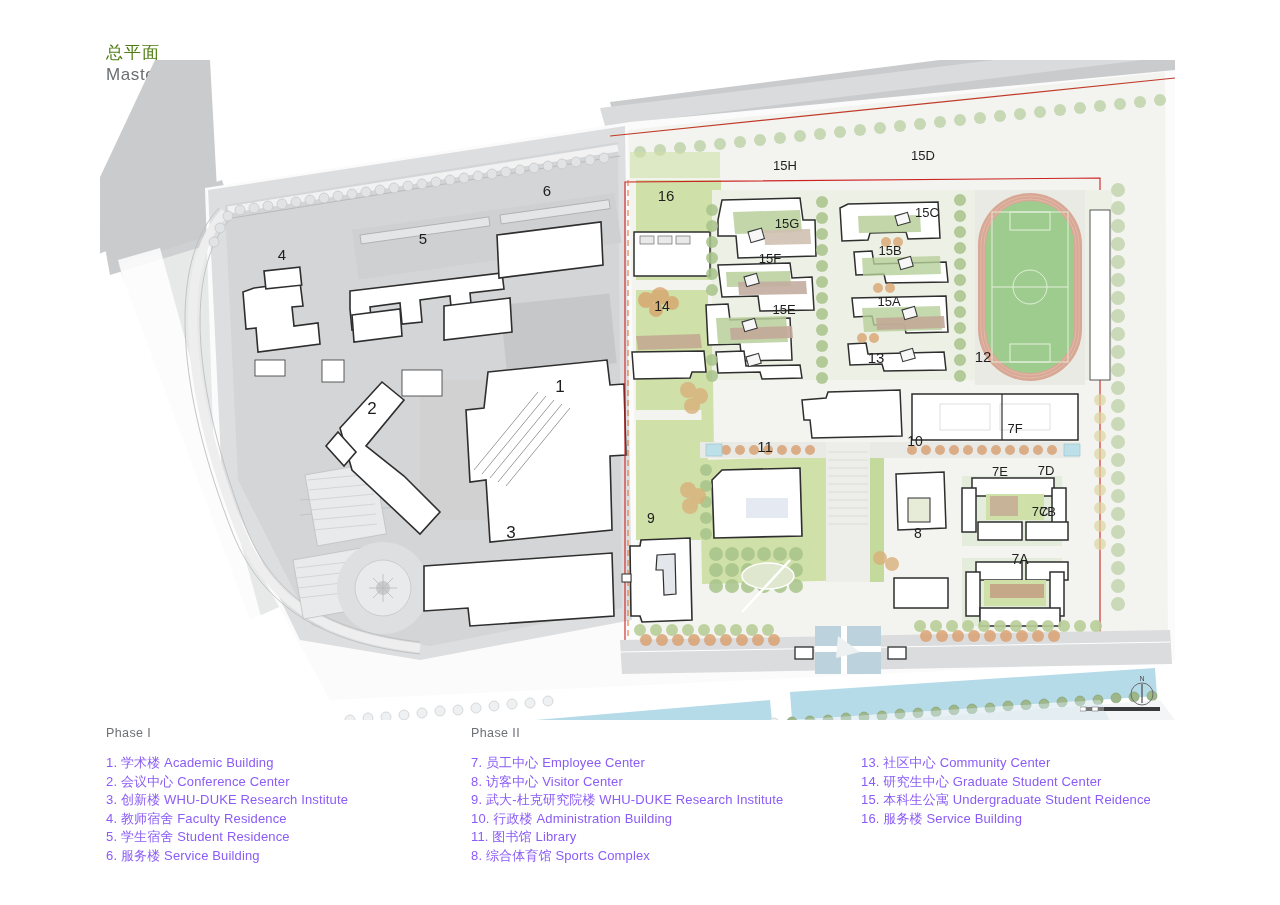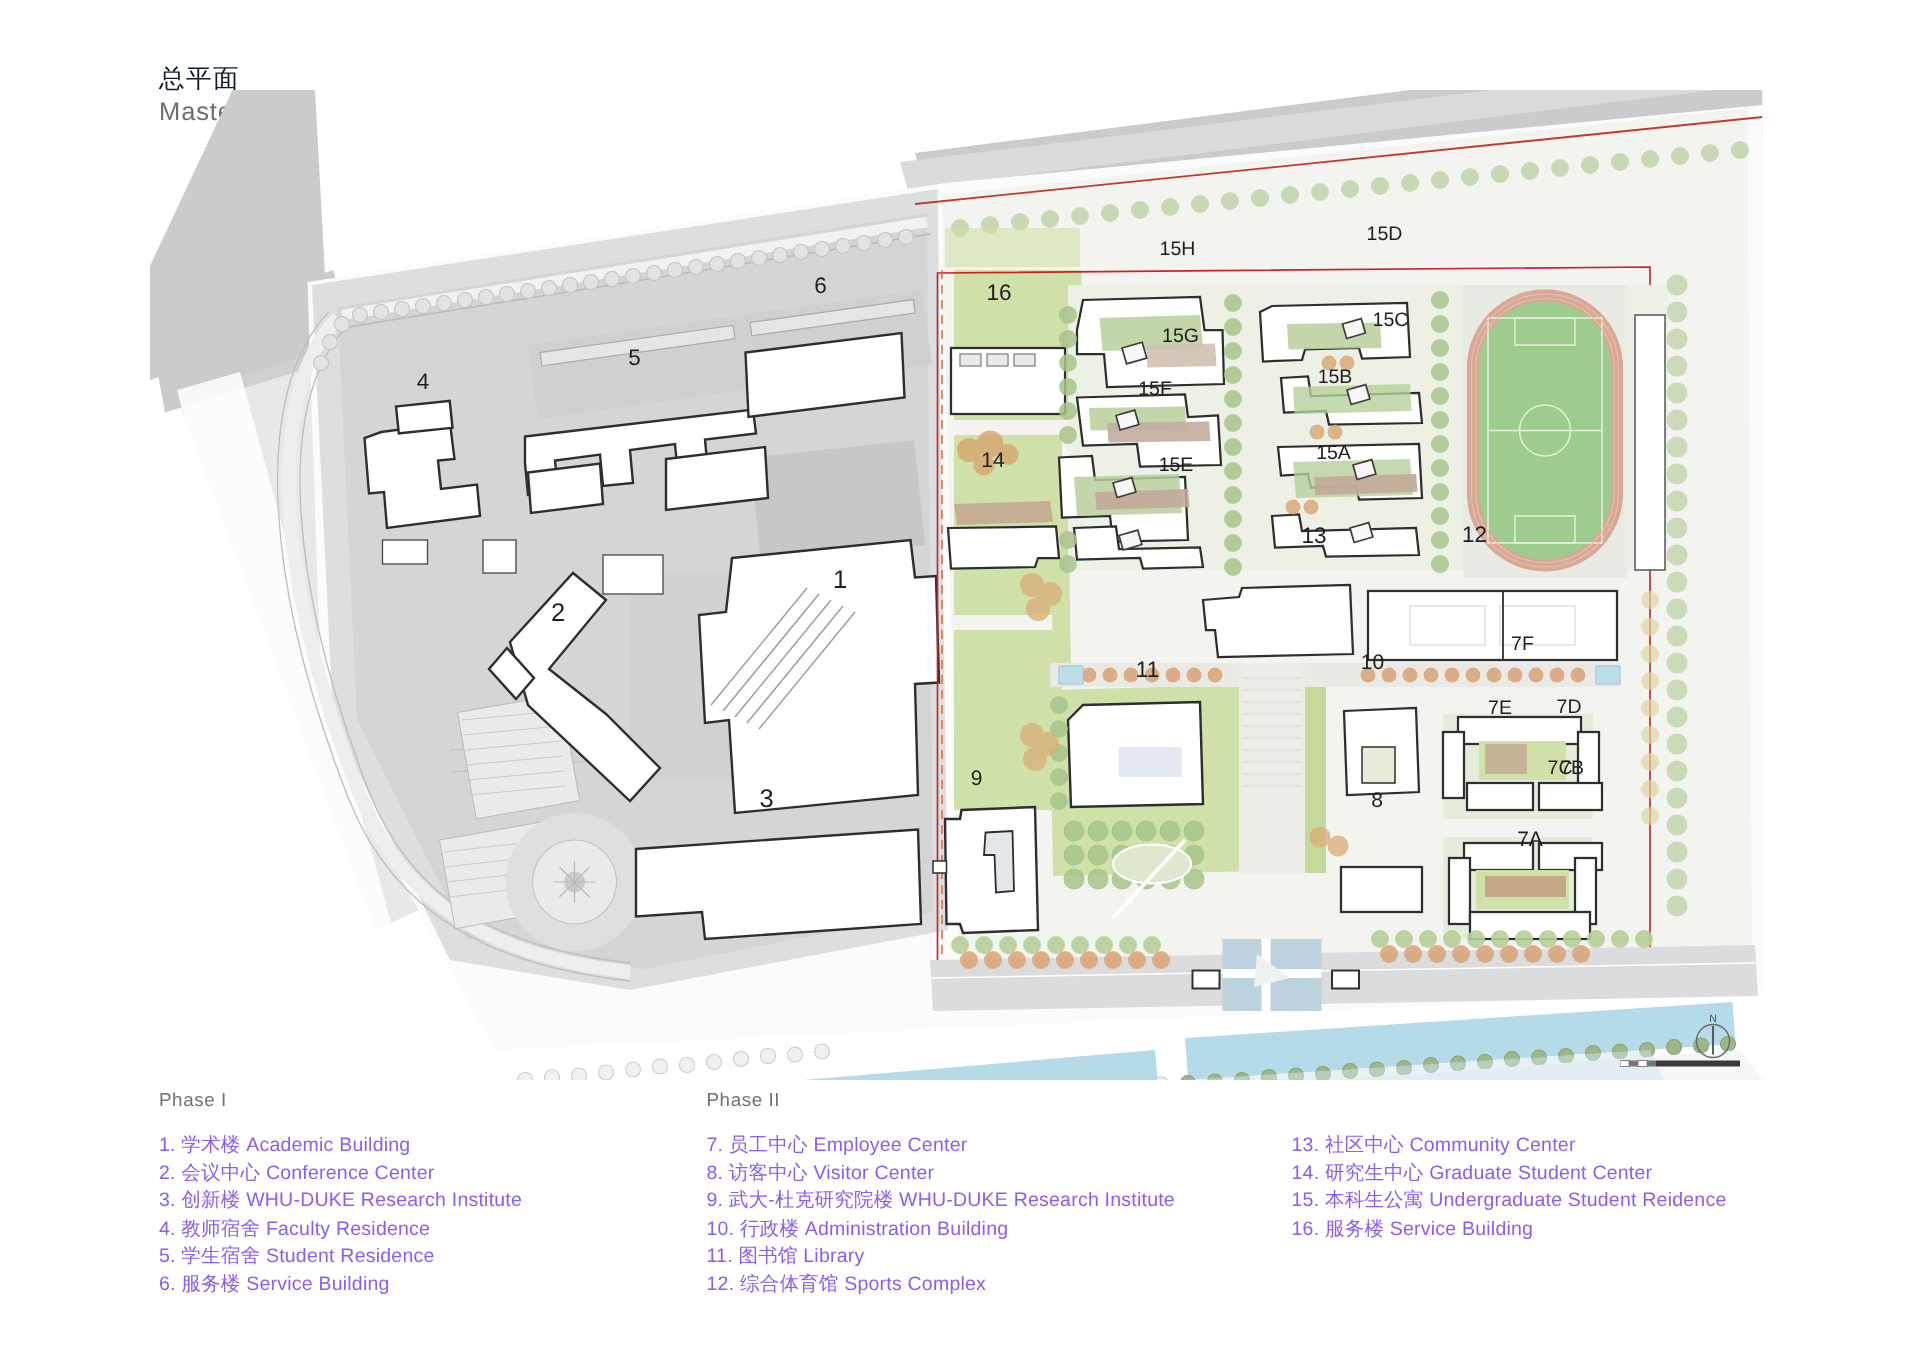--- a/index.html
+++ b/index.html
@@ -8,21 +8,21 @@
     width: 1280px; height: 905px;
     background: #ffffff;
     font-family: "Liberation Sans", "DejaVu Sans", sans-serif;
     overflow: hidden;
   }
 
   #page { position: relative; width: 1280px; height: 905px; background:#fff; }
 
   
   .title-block { position:absolute; left:106px; top:42px; }
-  .title-cn { font-size:17px; color:#0f172a; letter-spacing:1px; line-height:22px; }
+  .title-cn { font-size:17px; color:#4d7c0f; letter-spacing:1px; line-height:22px; }
   .title-en { font-size:17px; color:#6a6f73; letter-spacing:0.6px; line-height:22px; font-weight:300;}
 
   
   .map-wrap { position:absolute; left:0px; top:60px; width:1280px; height:660px; }
   .map-svg { display:block; }
 
   
   .blabel {
     position:absolute;
     font-family:"Liberation Sans","DejaVu Sans",sans-serif;
@@ -766,21 +766,21 @@
     </div>
 
     <div class="legend-col c2">
       <div class="phase-head">Phase II</div>
       <ul class="legend-list" id="list-p2a">
           <li>7. 员工中心 Employee Center</li>
           <li>8. 访客中心 Visitor Center</li>
           <li>9. 武大-杜克研究院楼 WHU-DUKE Research Institute</li>
           <li>10. 行政楼 Administration Building</li>
           <li>11. 图书馆 Library</li>
-          <li>12. 综合体育馆 Sports Complex</li>
+          <li>8. 综合体育馆 Sports Complex</li>
         </ul>
     </div>
 
     <div class="legend-col c3">
       <div class="phase-head" style="visibility:hidden">&nbsp;</div>
       <ul class="legend-list" id="list-p2b">
           <li>13. 社区中心 Community Center</li>
           <li>14. 研究生中心 Graduate Student Center</li>
           <li>15. 本科生公寓 Undergraduate Student Reidence</li>
           <li>16. 服务楼 Service Building</li>

